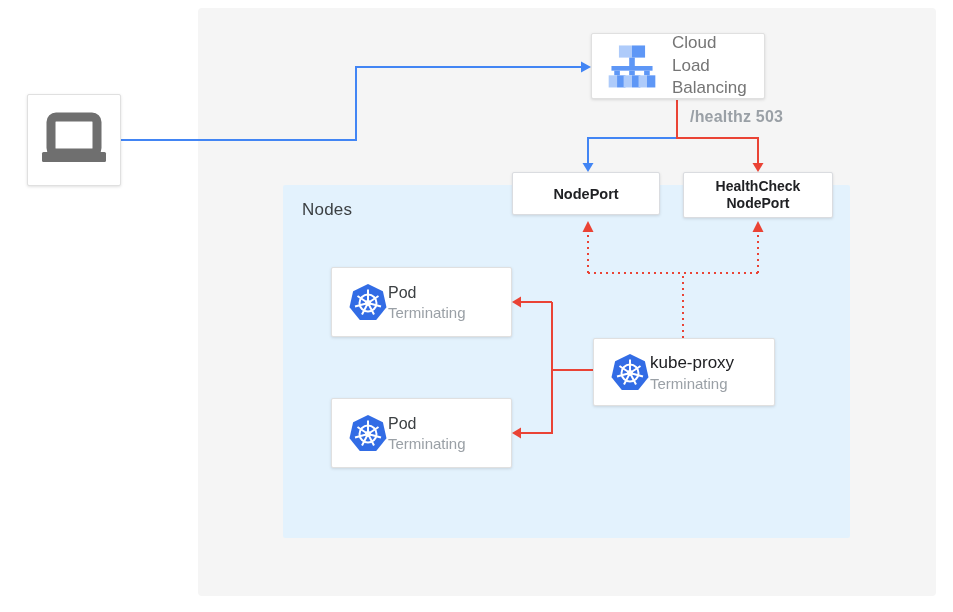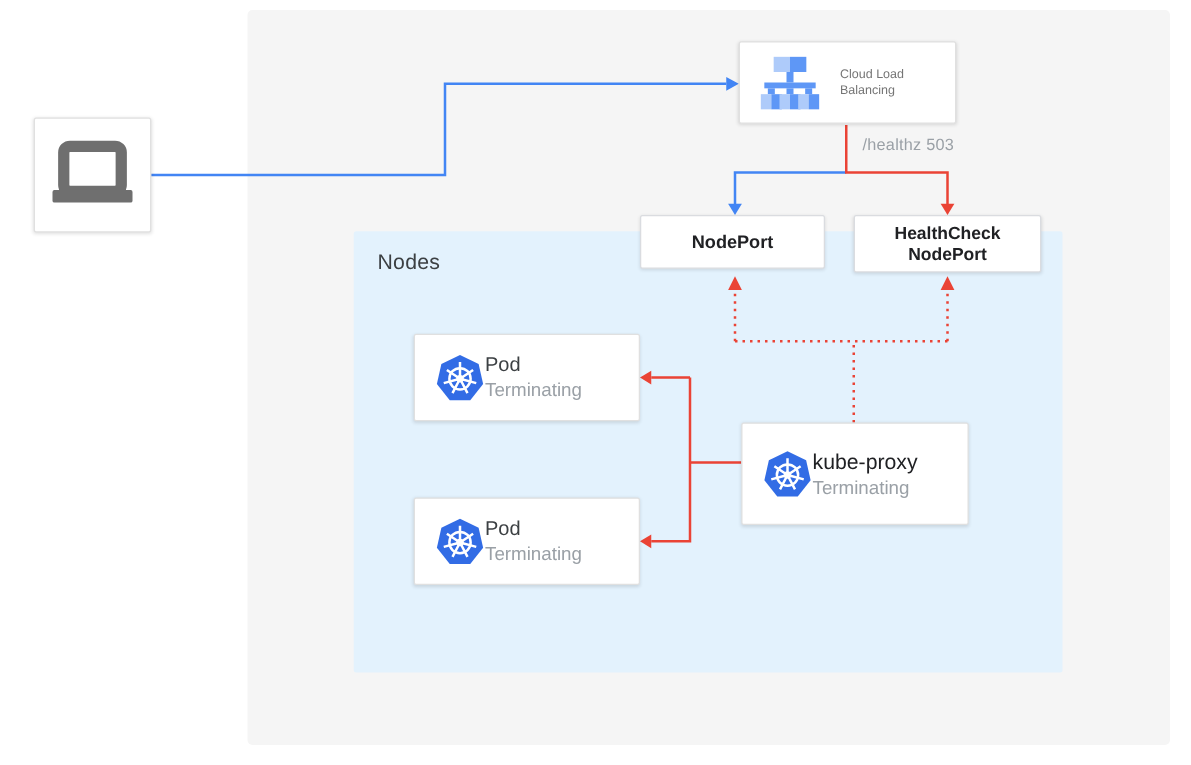--- a/index.html
+++ b/index.html
@@ -27,35 +27,35 @@
   .fill-blue{fill:var(--blue)}
   .fill-red{fill:var(--red)}
 
   .node-box{position:absolute;background:#fff;border:1px solid var(--box-border);
     border-radius:2px;box-shadow:0 1px 3px rgba(0,0,0,.12);z-index:3;
     display:flex;align-items:center}
 
   .laptop-box{left:27px;top:94px;width:94px;height:92px;justify-content:center}
 
   .clb-box{left:591px;top:33px;width:174px;height:66px;padding:0 10px 0 12px;gap:12px}
-  .clb-text{font-size:10px;line-height:1.35;color:#757575;width:92px}
+  .clb-text{font-size:17px;line-height:1.35;color:#757575;width:92px}
 
-  .healthz-label{position:absolute;left:690px;top:108px;font-size:13px;
-    font-weight:normal;color:var(--text-light);z-index:3;letter-spacing:.2px}
+  .healthz-label{position:absolute;left:690px;top:108px;font-size:16px;
+    font-weight:bold;color:var(--text-light);z-index:3;letter-spacing:.2px}
 
   .port-box{justify-content:center;text-align:center;
     font-weight:bold;color:var(--text-dark);border-color:#DADCE0}
   .nodeport-box{left:512px;top:172px;width:148px;height:43px;font-size:14.5px}
   .hc-box{left:683px;top:172px;width:150px;height:46px;font-size:14px;line-height:1.2}
   .hc-box .wrap{width:104px;margin:0 auto}
 
   .entity-box{padding:0 12px 0 16px;gap:0}
   .pod1-box{left:331px;top:267px;width:181px;height:70px}
   .pod2-box{left:331px;top:398px;width:181px;height:70px}
-  .kproxy-box{left:593px;top:338px;width:182px;height:82px}
+  .kproxy-box{left:593px;top:338px;width:182px;height:68px}
   .entity-title{font-size:16px;color:#3C4043}
   .entity-sub{font-size:15px;color:var(--text-light);margin-top:2px}
   .kproxy-box .entity-title{font-size:17px;color:var(--text-dark)}
 
   .icon-wrap{flex:0 0 auto;display:flex;align-items:center;justify-content:center}
   .k8s-hept{fill:var(--k8s-blue)}
   .k8s-wheel{stroke:#fff;stroke-width:2;fill:none}
   .k8s-hub{fill:#fff}
   .lb-dark{fill:#5E97F6}
   .lb-light{fill:#AECBFA}

